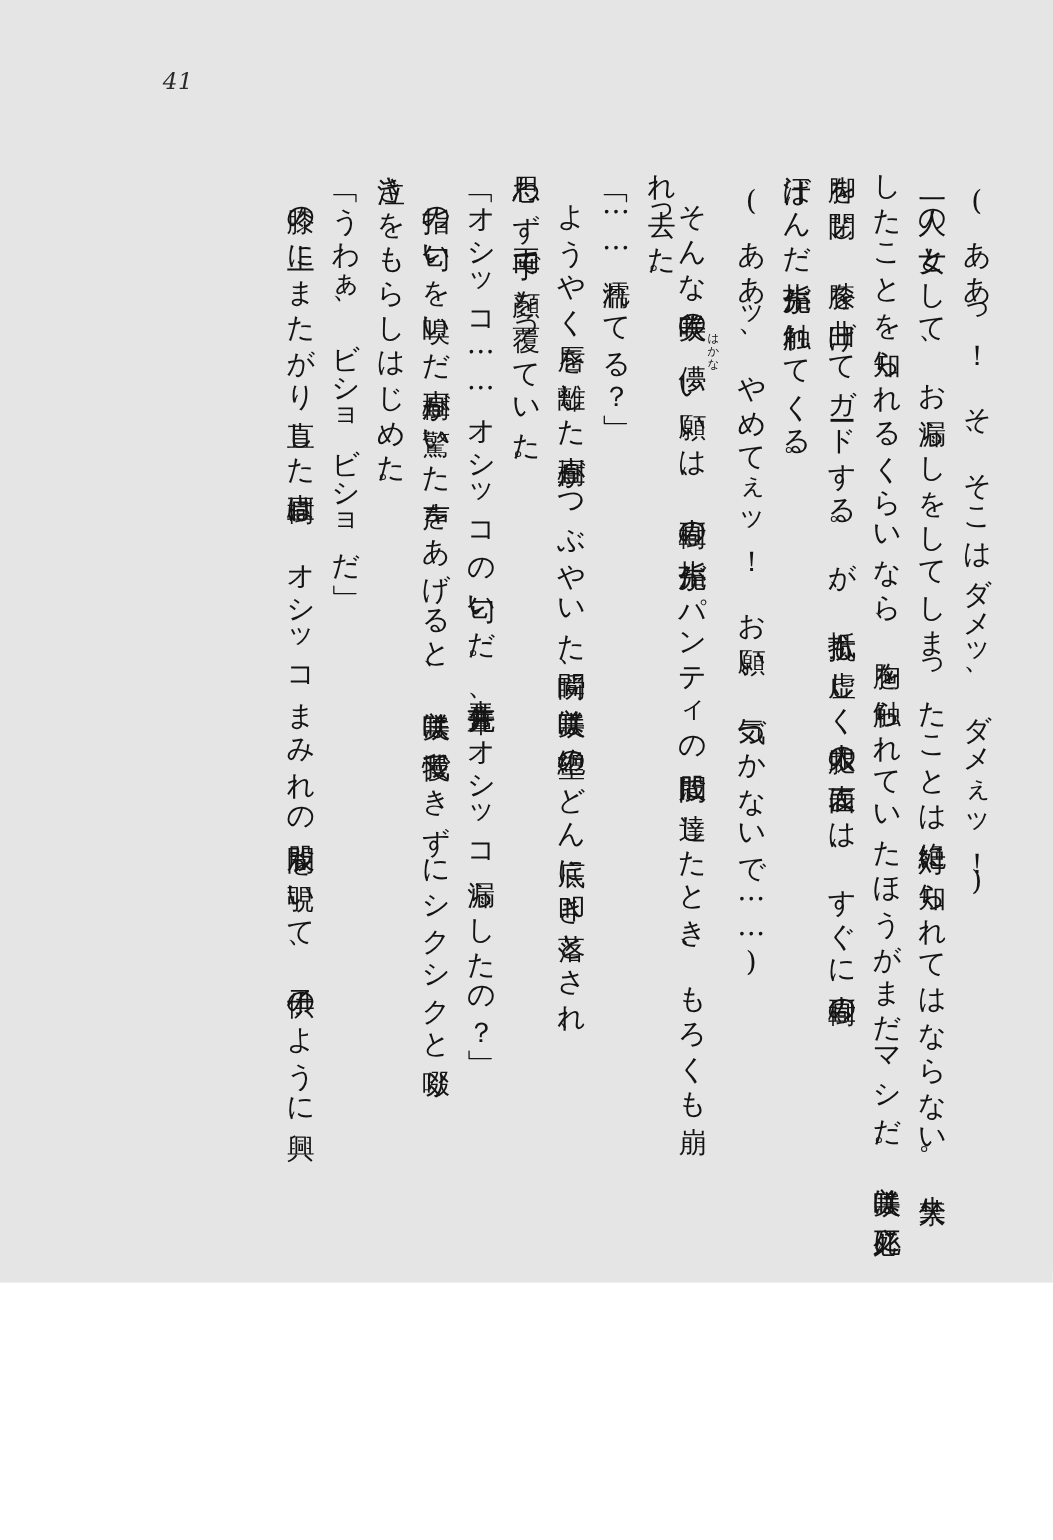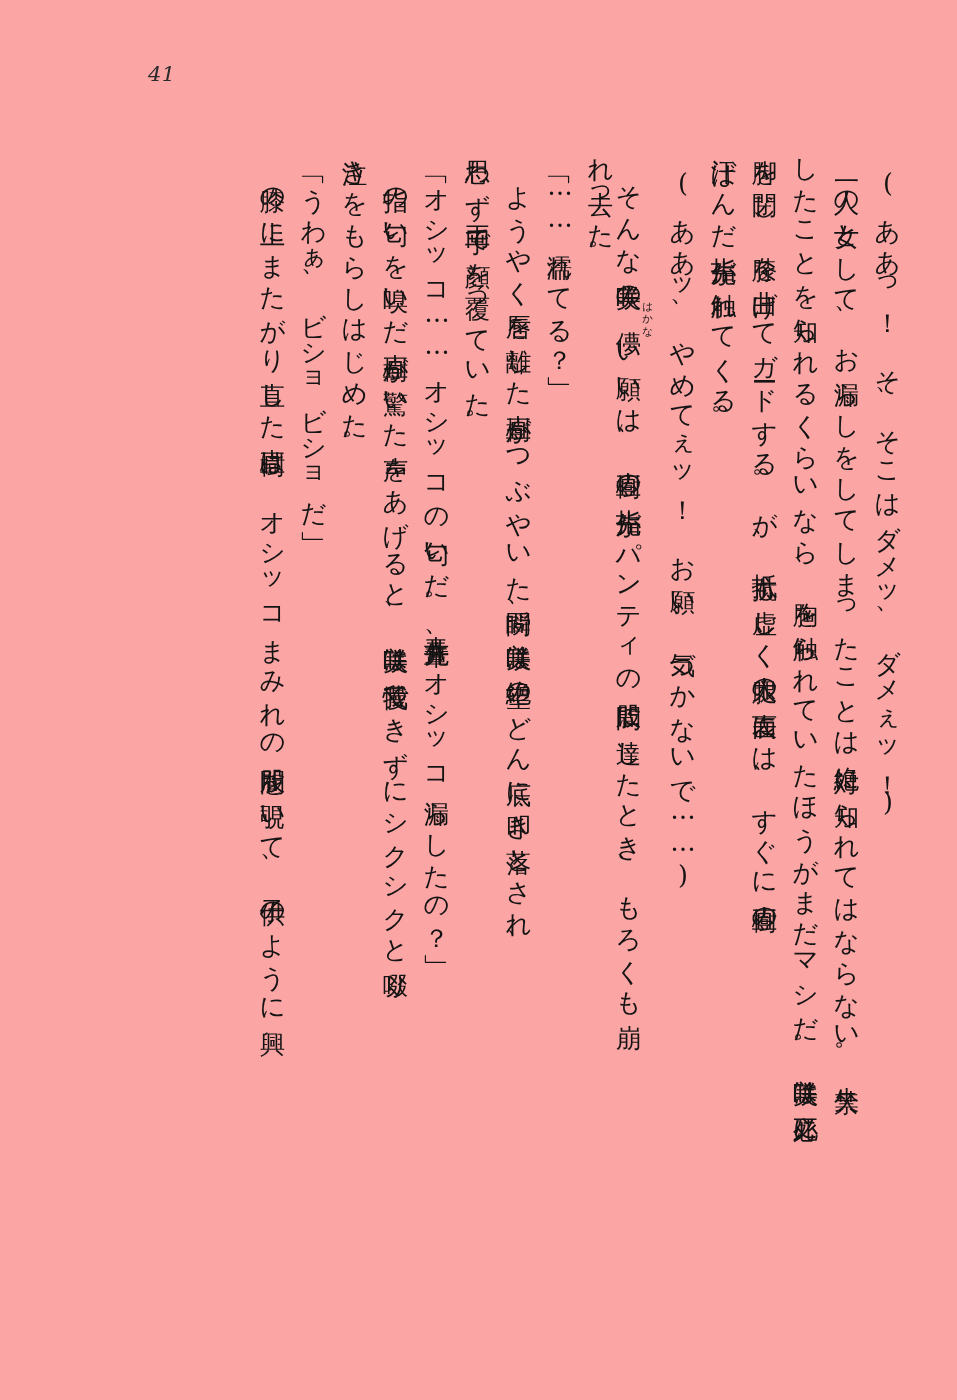--- a/index.html
+++ b/index.html
@@ -10,22 +10,22 @@
   body {
     width: 957px;
     height: 1400px;
     overflow: hidden;
     font-family: "DejaVu Serif", "Liberation Serif", serif;
     color: #1a1a1a;
   }
   .page {
     position: relative;
     width: 957px;
-    height: 1400px;
-    background: #fca5a5;
+    height: 1166px;
+    background: #e5e5e5;
   }
   .page-number {
     position: absolute;
     top: 62px;
     left: 148px;
     font-family: "DejaVu Serif", "Liberation Serif", serif;
     font-style: italic;
     font-size: 21px;
     color: #2a2a2a;
     letter-spacing: 0.5px;

